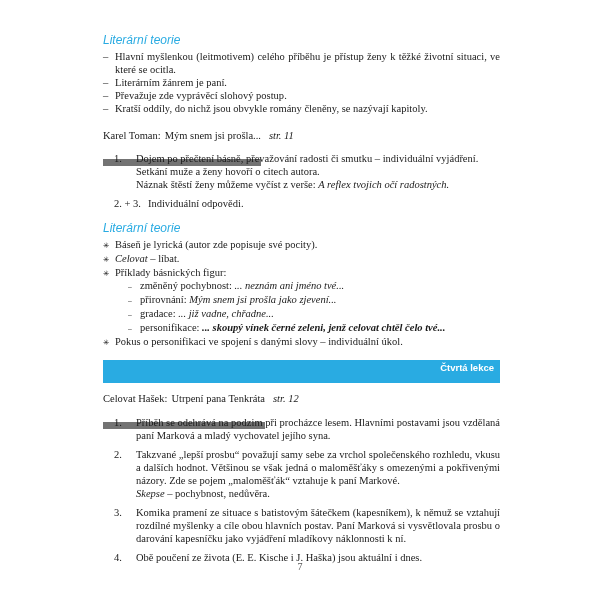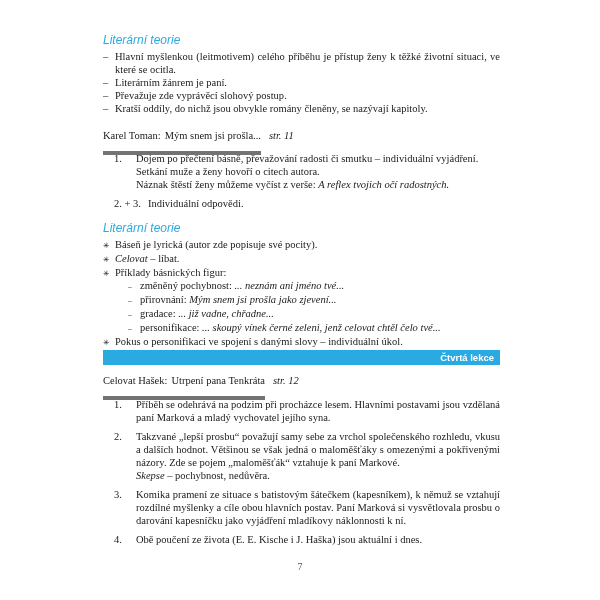--- a/index.html
+++ b/index.html
@@ -5,44 +5,44 @@
   html,body{margin:0;padding:0;}
   body{background:#ffffff;width:600px;height:600px;overflow:hidden;}
   .page{
     position:relative;width:600px;height:600px;background:#ffffff;
     font-family:"Liberation Serif", serif;
     font-size:10.5px;line-height:13px;color:#1a1a1a;
   }
   .content{position:absolute;left:103px;right:100px;top:34px;}
   .b{font-weight:normal;}
   .i{font-style:italic;}
-  .bi{font-style:italic;font-weight:normal;}
+  .bi{font-style:italic;font-weight:bold;}
   .theory-heading{
     font-family:"Liberation Sans", sans-serif;
     font-style:italic;color:#29abe2;font-size:12px;
     margin:0 0 3px 0;
   }
   .mt{margin-top:12px;}
   .flexrow{display:flex;align-items:flex-start;}
   .dash-list .flexrow .marker{width:12px;flex-shrink:0;}
   .star-list .flexrow .marker{width:12px;flex-shrink:0;font-size:7.5px;line-height:13px;padding-top:1px;}
   .txt{flex:1;text-align:justify;}
   .work-heading{margin:14px 0 10px 0;}
-  .underlined{border-bottom:4px solid #737373;padding-bottom:10px;}
+  .underlined{border-bottom:7px solid #737373;padding-bottom:18px;}
   .work-title{margin-left:4px;}
   .ref{margin-left:8px;margin-top:15px;}
   .num-list .item{display:flex;margin-bottom:6px;}
   .num-list .num{min-width:15px;margin-right:7px;padding-left:11px;flex-shrink:0;}
   .num-list .body{flex:1;text-align:justify;}
   .fig-block{margin-left:13px;}
   .fig-line{display:flex;}
   .fig-line .marker{width:13px;flex-shrink:0;}
   .fig-cont{padding-left:75px;}
   .lesson-banner{
-    margin-top:1px;height:15px;background:#29abe2;
+    margin-top:11px;height:23px;background:#29abe2;
     font-family:"Liberation Sans", sans-serif;font-weight:bold;
     font-size:9.5px;line-height:15px;color:#ffffff;
     text-align:right;padding-right:6px;box-sizing:border-box;
   }
   .work-heading.second{margin:9px 0 11px 0;}
   .sub-heading{margin:0 0 10px 0;}
   .page-number{
     position:absolute;left:0;right:0;top:560px;text-align:center;
     color:#555;font-size:10px;
   }

